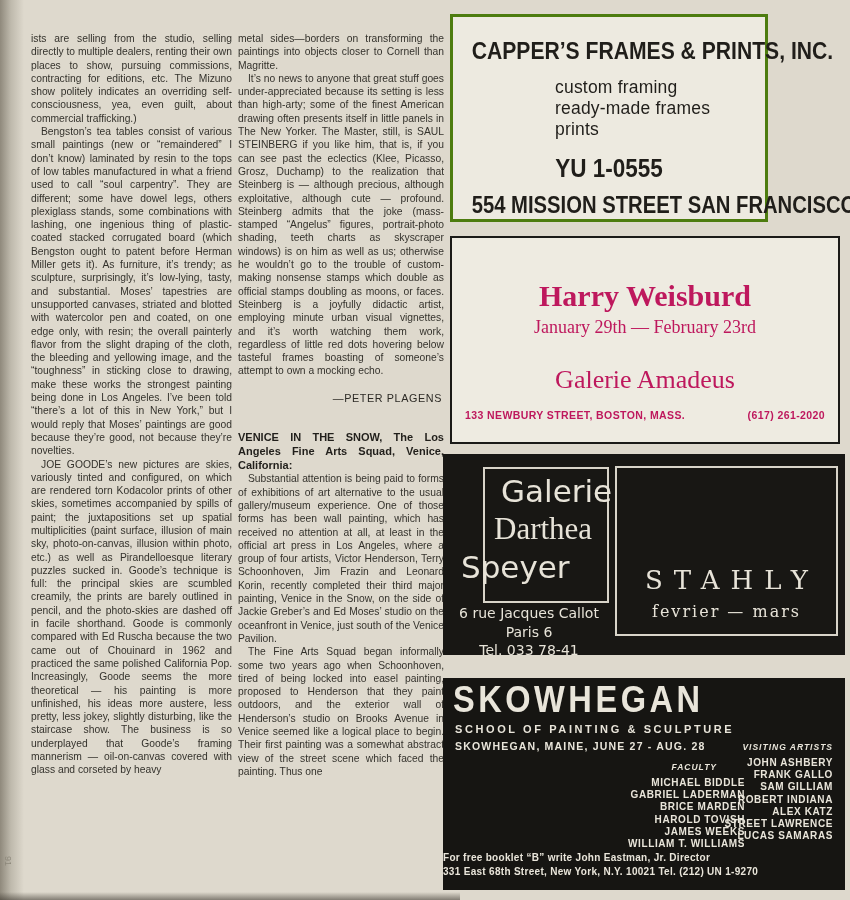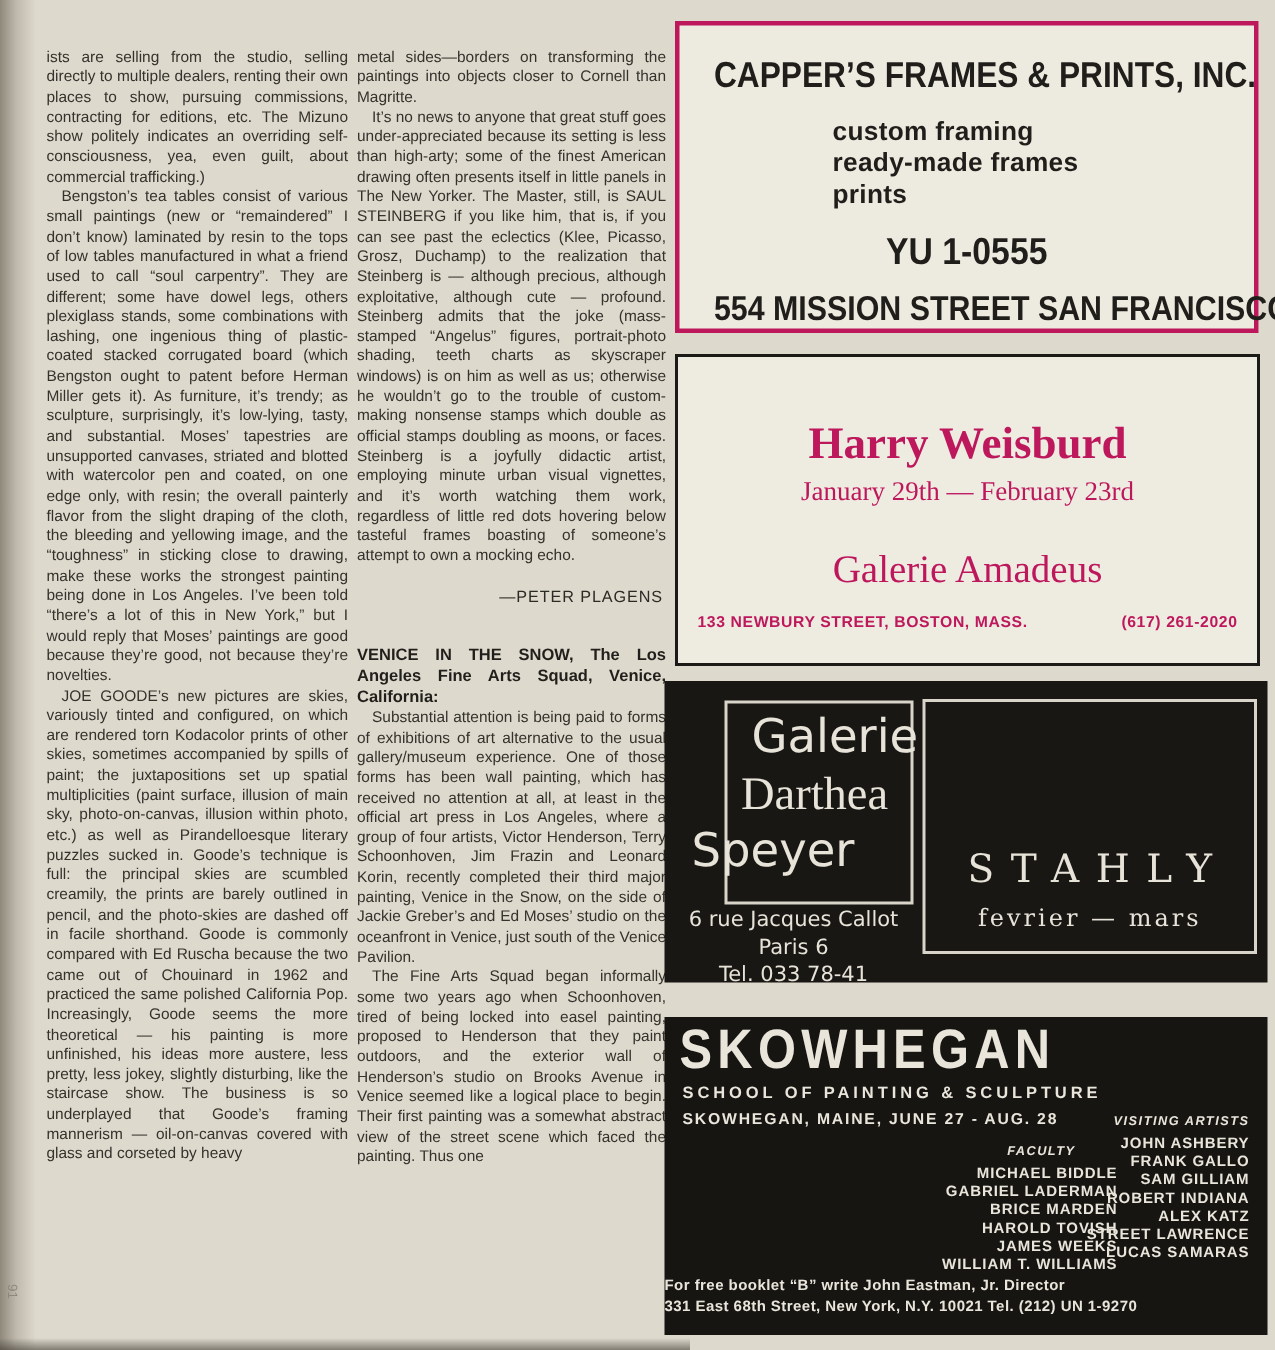--- a/index.html
+++ b/index.html
@@ -32,25 +32,25 @@
   .byline { text-align:right; font-size:10.8px; letter-spacing:0.6px; margin-top:14px; padding-right:2px; color:#2c2a25; }
   .venice-heading {
     font-weight:bold; margin-top:26px; font-size:11px; line-height:13.8px;
     text-align:justify; color:#211f1b;
   }
   .v-paras .para { text-indent:10px; }
   
   .ad { box-sizing:border-box; }
   
   .ad-cappers {
-    position:absolute; left:450px; top:14px; width:389px; height:208px;
-    background:#edeae0; border:3px solid #be185d; color:#201e1a;
+    position:absolute; left:450px; top:14px; width:318px; height:208px;
+    background:#edeae0; border:3px solid #4d7c0f; color:#201e1a;
   }
   .cap-title { margin-top:20px; text-align:center; font-weight:bold; font-size:24px; transform:scaleX(0.88); white-space:nowrap; }
-  .cap-services { margin:12px 0 0 102px; font-weight:bold; font-size:17.5px; line-height:21px; letter-spacing:0.2px; }
+  .cap-services { margin:12px 0 0 102px; font-weight:normal; font-size:17.5px; line-height:21px; letter-spacing:0.2px; }
   .cap-phone { margin-top:14px; text-align:center; font-weight:bold; font-size:25px; transform:scaleX(0.9); }
   .cap-address { margin-top:9px; text-align:center; font-weight:bold; font-size:23px; transform:scaleX(0.88); white-space:nowrap; }
   
   .ad-weisburd {
     position:absolute; left:450px; top:236px; width:390px; height:208px;
     background:#eeebe1; border:2px solid #1b1a17; text-align:center;
     font-family:"Liberation Serif", serif; color:#be185d;
   }
   .w-artist { margin-top:42px; font-size:30px; line-height:32px; font-weight:bold; }
   .w-dates  { margin-top:4px; font-size:18px; line-height:22px; }

